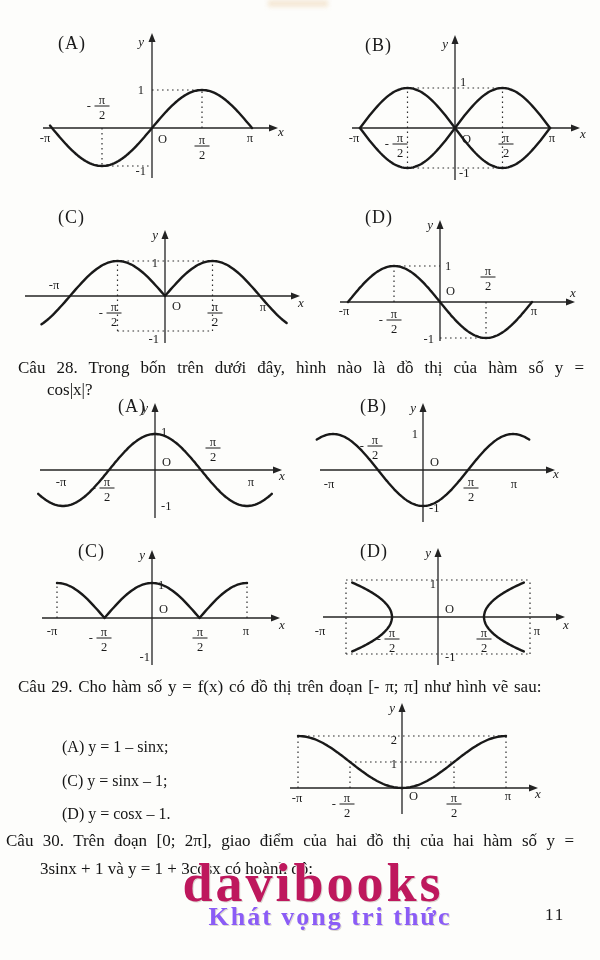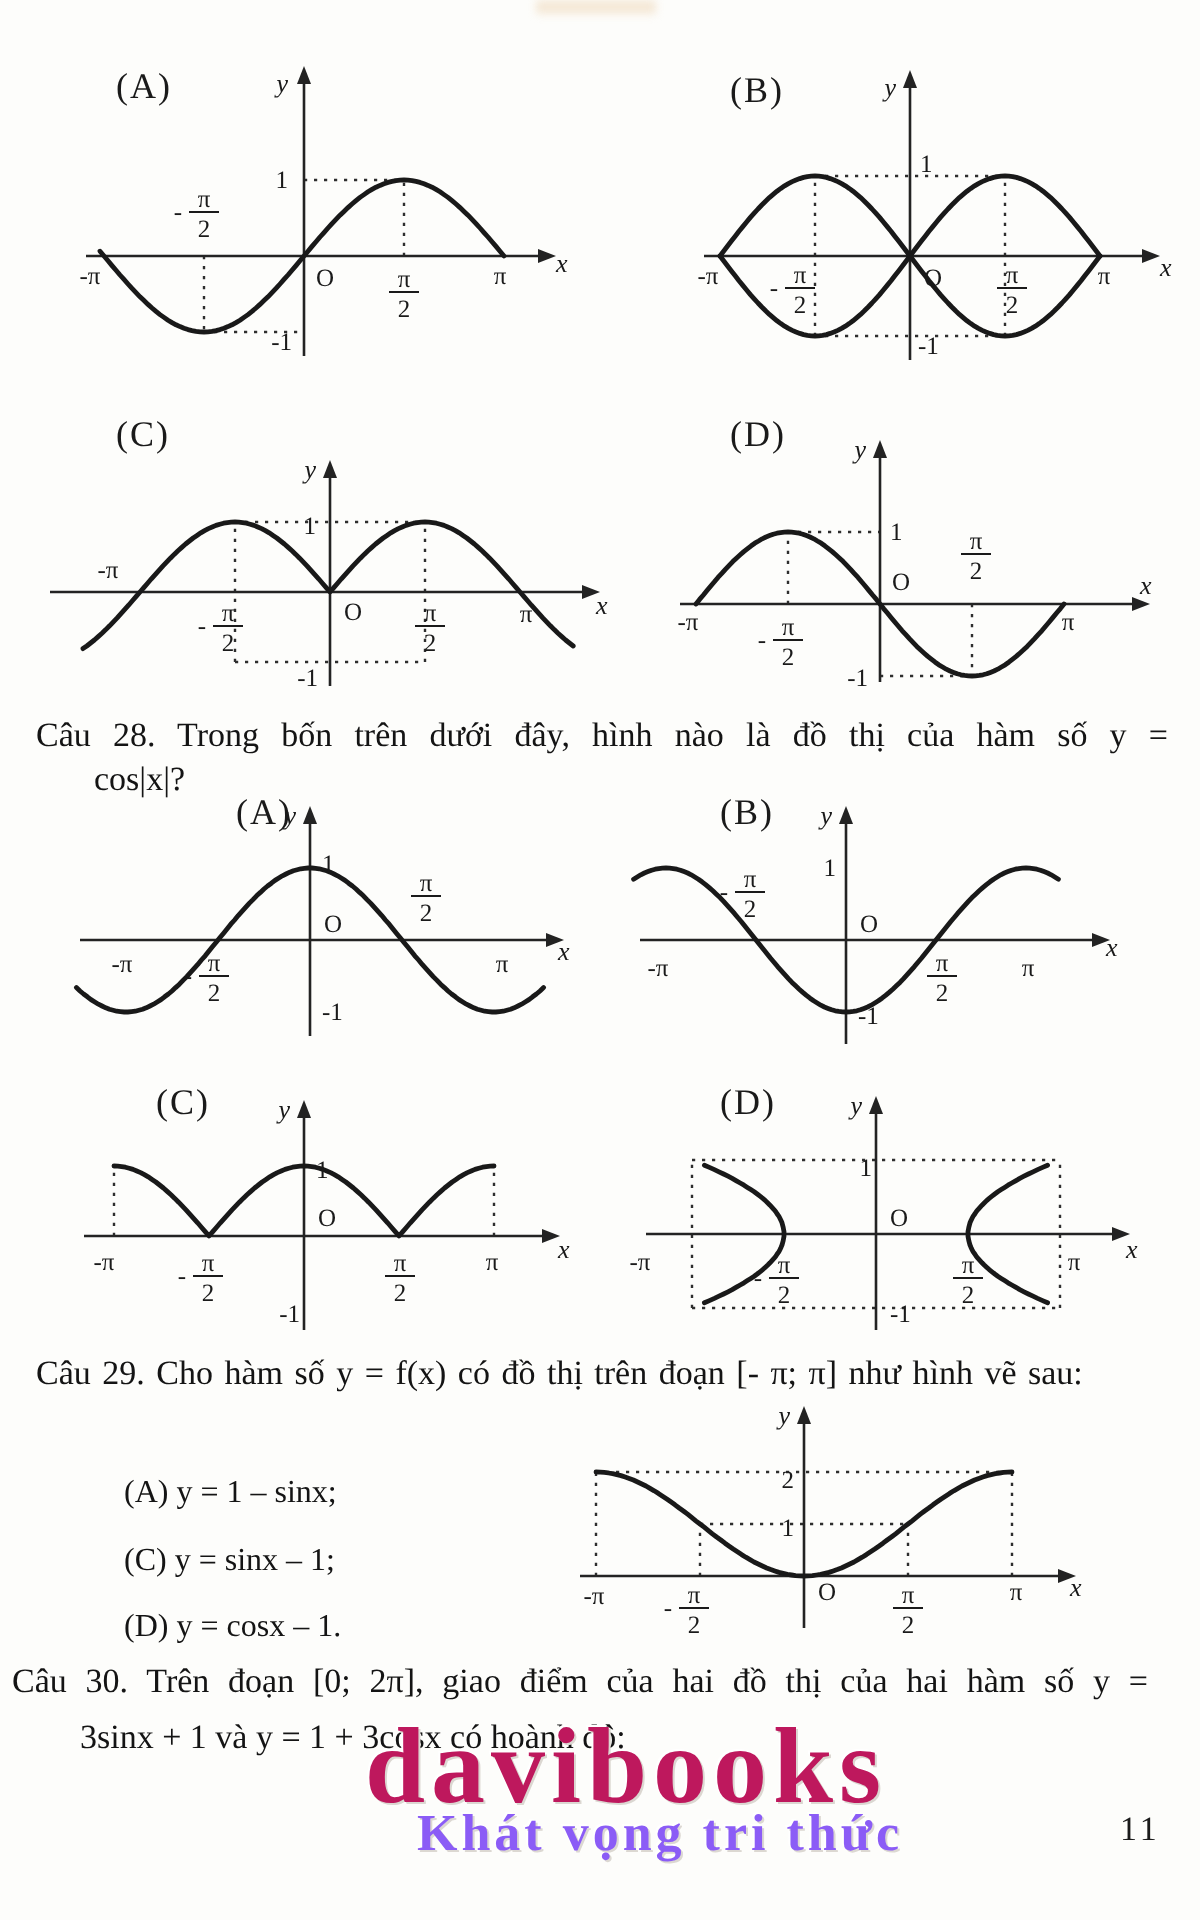--- a/index.html
+++ b/index.html
@@ -21,21 +21,21 @@
   .para{position:absolute;font-size:17px;line-height:22px;color:#141414;}
   .jline{text-align:justify;text-align-last:justify;}
   .qlabel{font-weight:normal;}
   .options div{font-size:16px;line-height:21.5px;margin-top:12px;}
   .watermark1{position:absolute;left:148px;top:852px;width:330px;text-align:center;
       font:bold 54px "Liberation Serif",serif;color:#be185d;letter-spacing:3px;
       text-shadow:1px 1px 0 #dbd7d1,-1px -1px 0 #ffffff;}
   .watermark2{position:absolute;left:200px;top:902px;width:260px;text-align:center;
       font:bold 26px "Liberation Serif",serif;color:#8b5cf6;letter-spacing:2px;
       text-shadow:1px 1px 0 #dcd8d2,-1px -1px 0 #ffffff;}
-  .pagenum{position:absolute;left:545px;top:905px;font-size:17px;color:#1a1a1a;letter-spacing:2px;margin-left:15px;}
+  .pagenum{position:absolute;left:545px;top:905px;font-size:17px;color:#1a1a1a;letter-spacing:2px;}
 </style>
 </head>
 <body>
 
 <div class="page">
   <div class="smudge"></div>
 
   <div id="figs">
       <div class="fig" style="left: 15px; top: 26px; width: 285px; height: 172px;">
         <span class="tag" style="left: 43px; top: 7px;">(A)</span>

